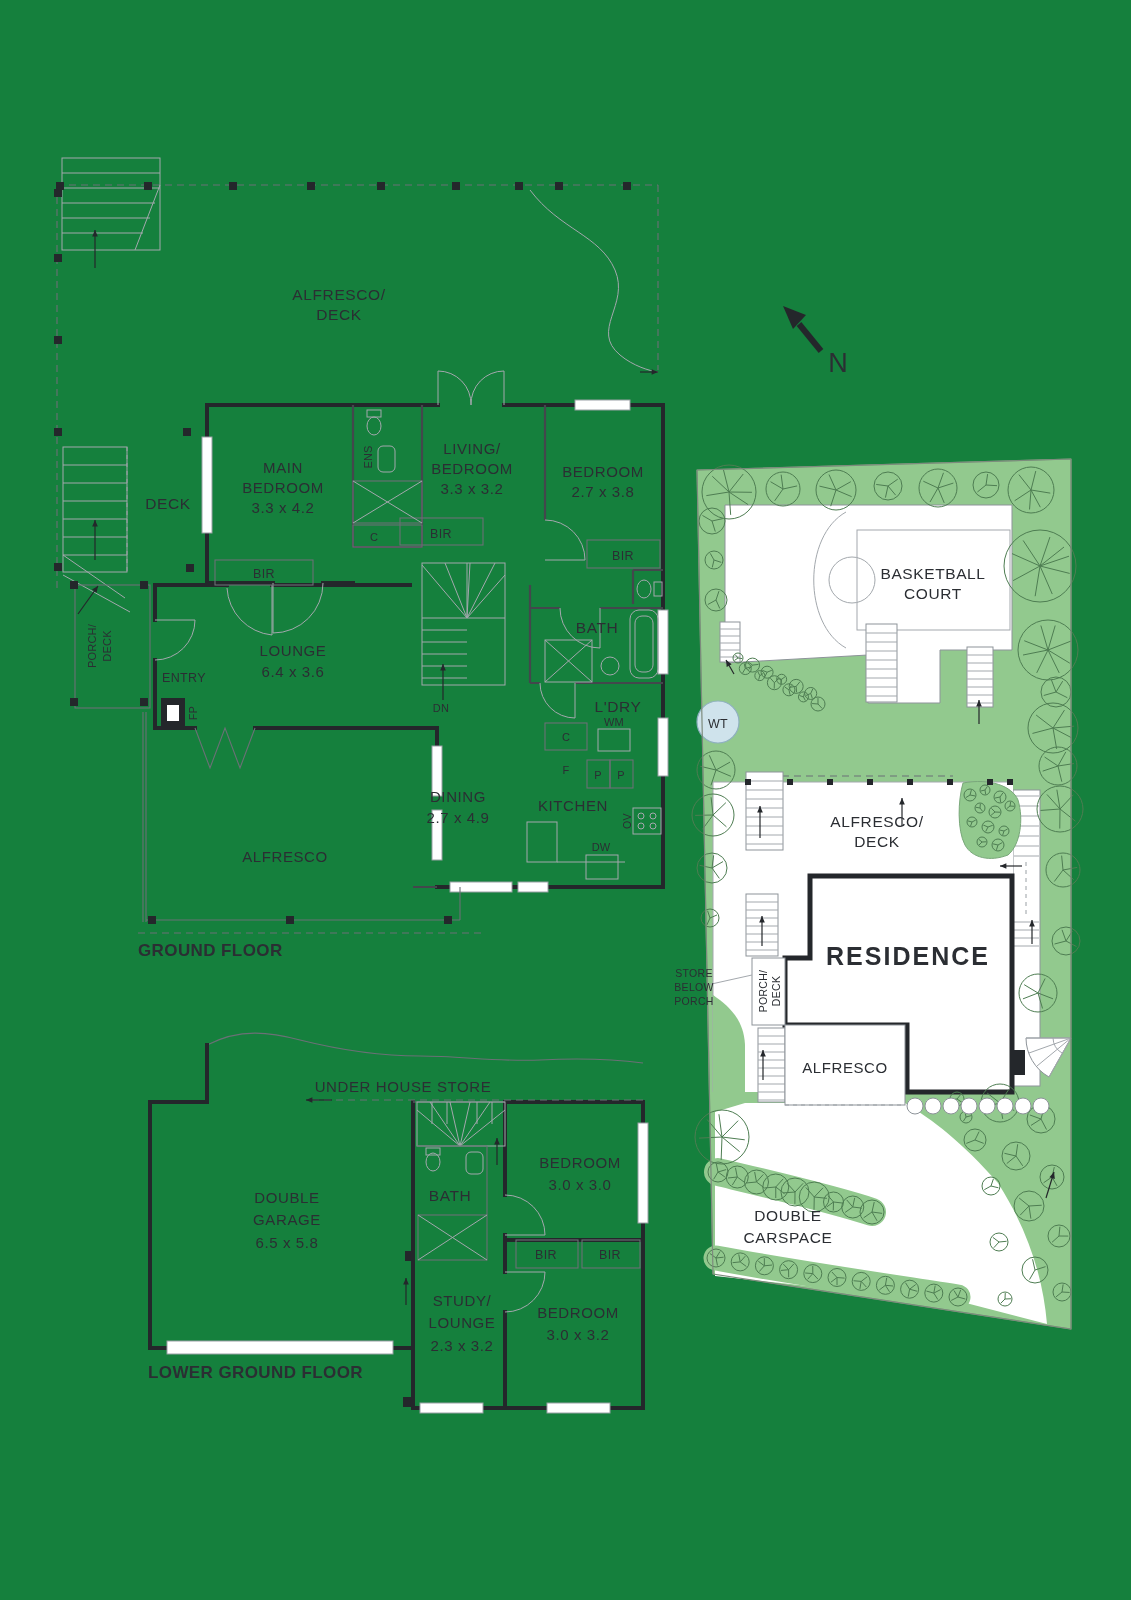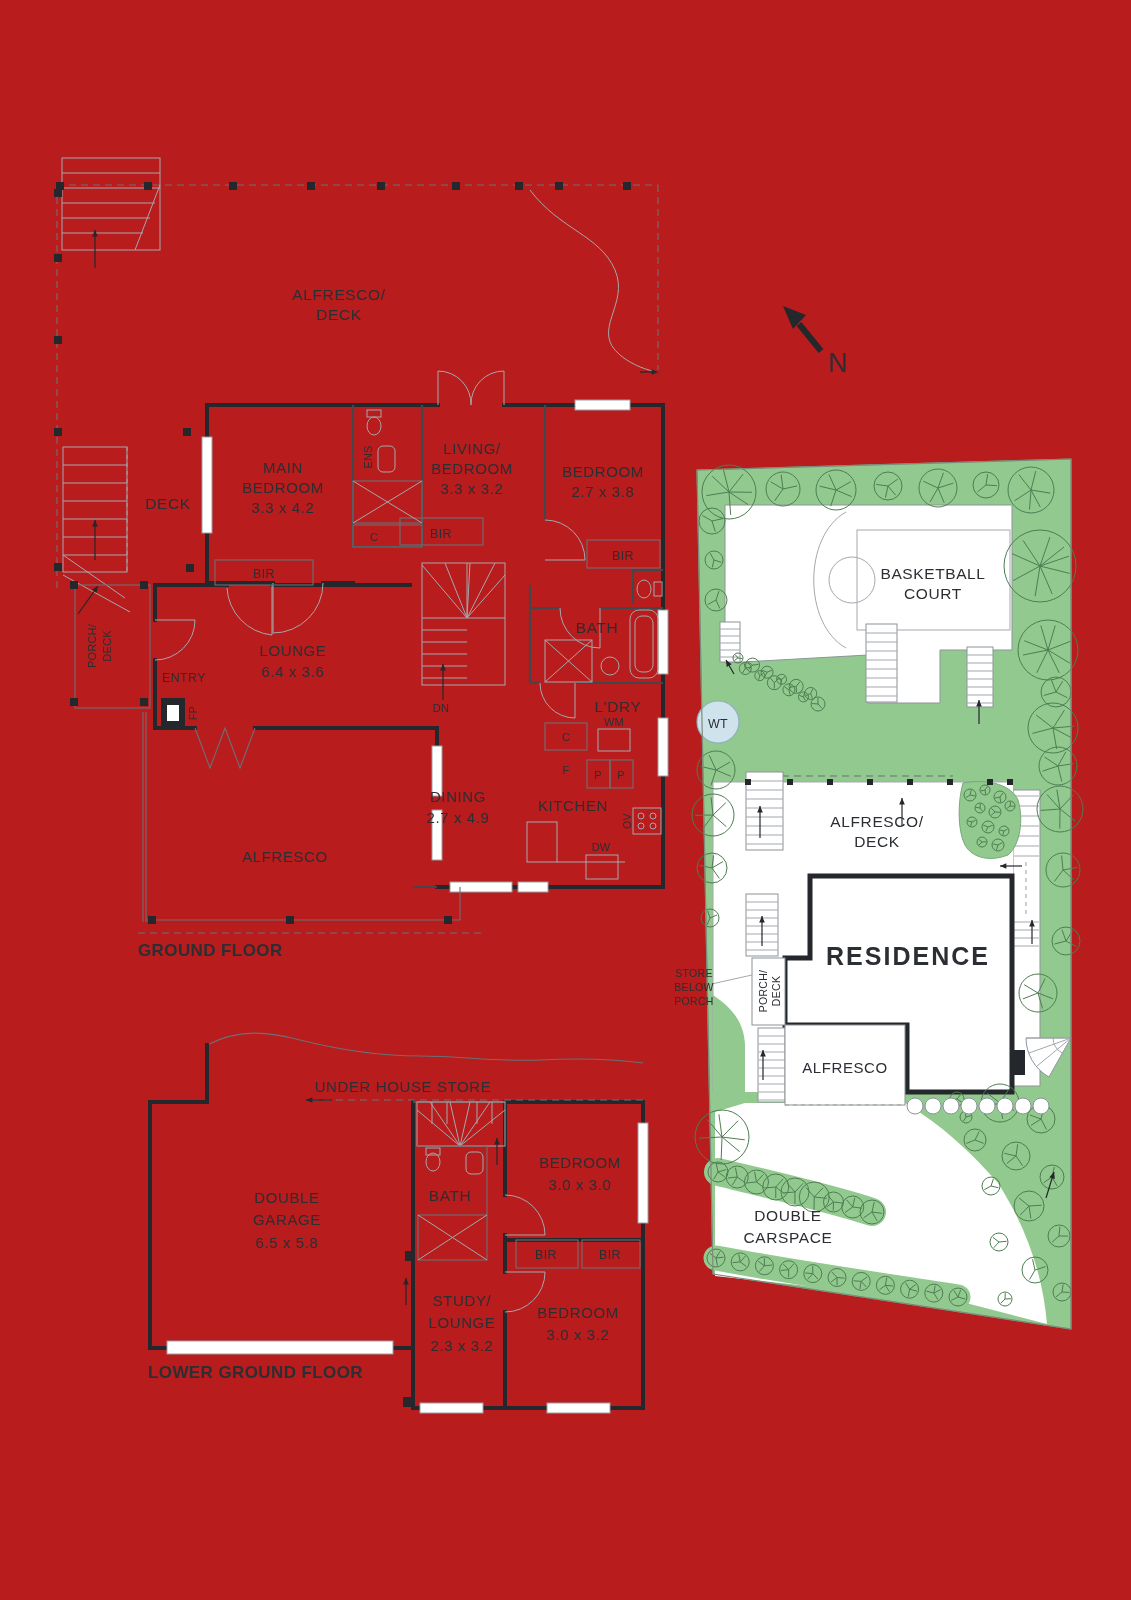--- a/index.html
+++ b/index.html
@@ -1,16 +1,16 @@
 <!DOCTYPE html>
 <html><head>
 <meta charset="utf-8">
 <style>
   html,body{margin:0;padding:0;background:#fff;}
-  #stage{position:relative;width:1131px;height:1600px;background:#b91c1c;overflow:hidden;
+  #stage{position:relative;width:1131px;height:1600px;background:#15803d;overflow:hidden;
          font-family:"Liberation Sans",sans-serif;}
   svg text{font-family:"Liberation Sans",sans-serif;fill:#2b2e33;}
   .room{font-size:15px;letter-spacing:.6px;text-anchor:middle;}
   .room2{font-size:15.5px;letter-spacing:.6px;text-anchor:middle;}
   .small{font-size:12.5px;letter-spacing:.4px;text-anchor:middle;}
   .tiny{font-size:10.5px;letter-spacing:.3px;text-anchor:middle;}
   .tiny2{font-size:11px;letter-spacing:.2px;text-anchor:middle;}
   .title{font-size:17px;font-weight:bold;letter-spacing:.4px;}
   .res{font-size:25px;font-weight:bold;letter-spacing:2px;text-anchor:middle;}
   .north{font-size:27px;text-anchor:middle;}

